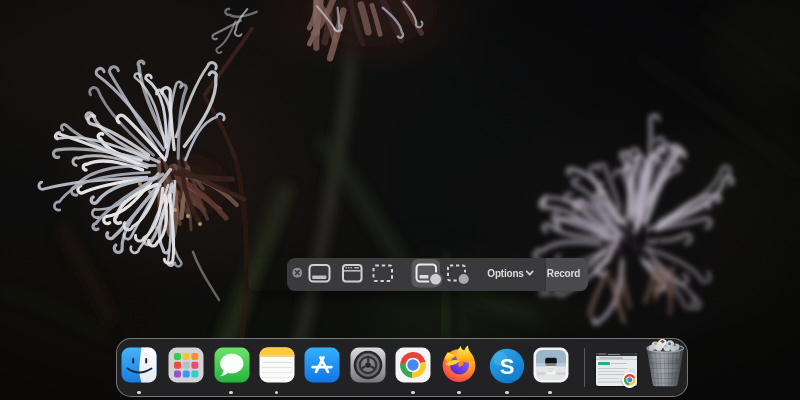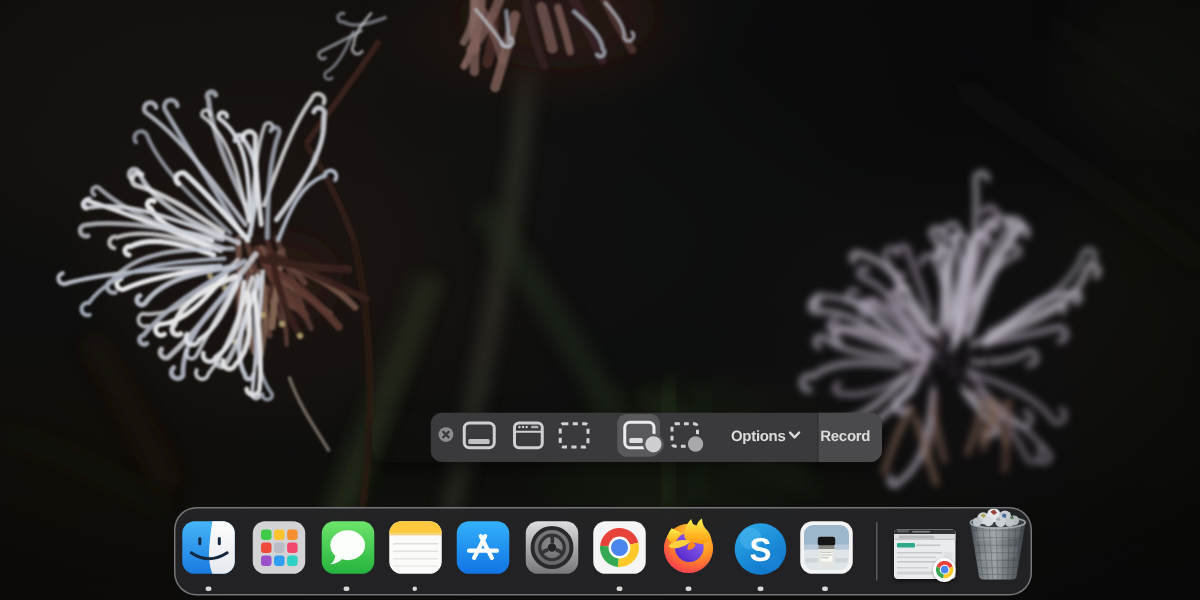--- a/index.html
+++ b/index.html
@@ -1,17 +1,17 @@
 <!DOCTYPE html>
 <html><head><meta charset="utf-8">
 <style>
   html,body { margin:0; padding:0; width:800px; height:400px; overflow:hidden;
     font-family:"Liberation Sans", sans-serif; background:#101110; }
   #stage { position:relative; width:800px; height:400px; }
-  #toolbar { position:absolute; left:248px; top:275px; width:301px; height:33px;
+  #toolbar { position:absolute; left:248px; top:258px; width:301px; height:33px;
      border-radius:8px; box-shadow:0 6px 14px rgba(0,0,0,0.45);padding-left:39px; }
   #dock { position:absolute; left:116px; top:337.5px; width:572px; height:59px;
      background:rgba(38,38,40,0.88); border:1.5px solid rgba(190,190,195,0.55);
      border-radius:15px; box-sizing:border-box; }
 </style></head>
 <body>
 <div id="stage">
 <svg width="800" height="400" viewBox="0 0 800 400" style="position:absolute;top:0;left:0">
 <defs>
 <filter id="b1" x="-40%" y="-40%" width="180%" height="180%">

